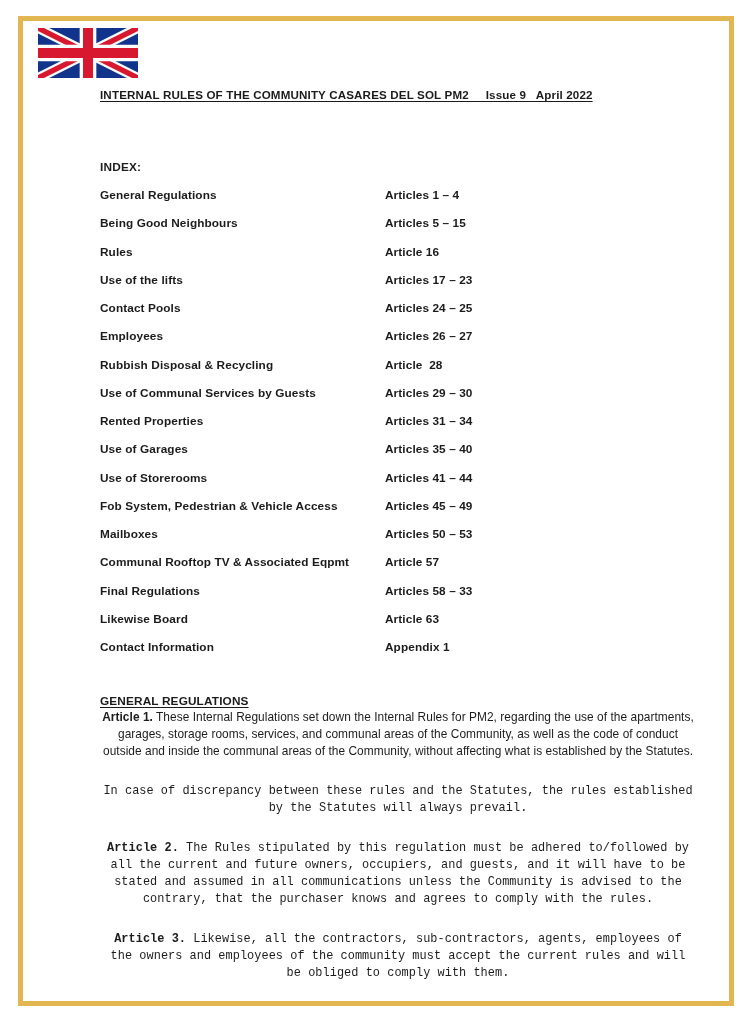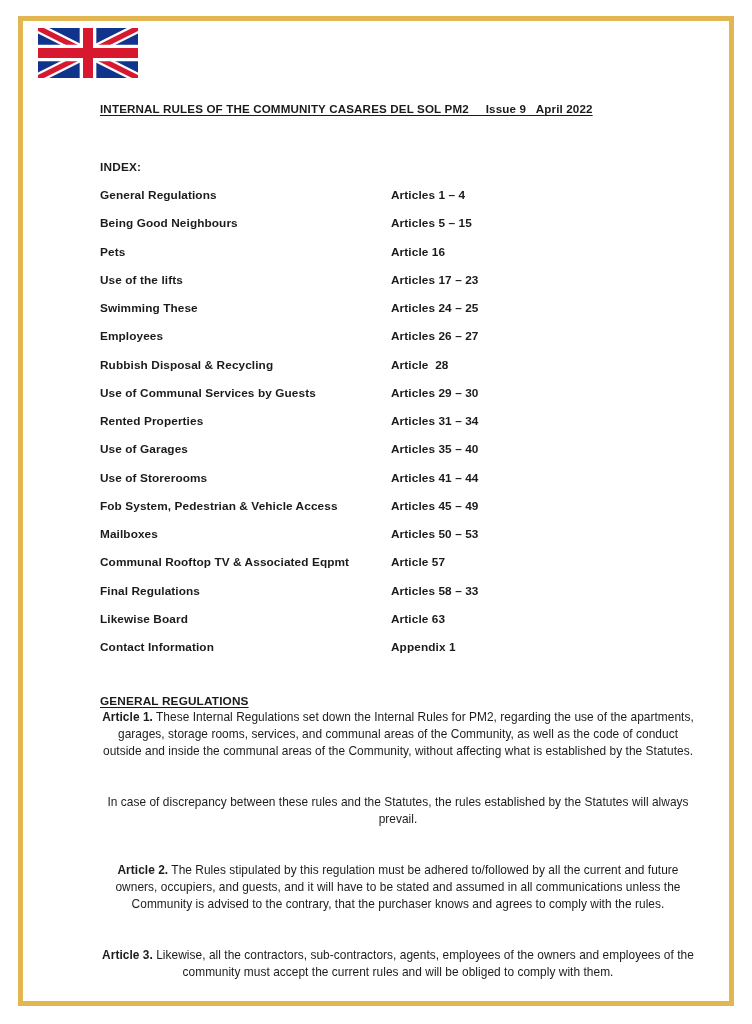--- a/index.html
+++ b/index.html
@@ -45,21 +45,21 @@
     top: 7px;
     width: 100px;
     height: 50px;
     display: block;
   }
 
   
   #doc-title {
     position: absolute;
     left: 77px;
-    top: 81px;
+    top: 67px;
     font-size: 11.6px;
     font-weight: bold;
     color: #1b1b1b;
     letter-spacing: 0.15px;
     text-decoration: underline;
     text-underline-offset: 2px;
     white-space: pre;
   }
 
   
@@ -91,21 +91,21 @@
 
   .index-topic {
     position: absolute;
     left: 0;
     top: 0;
     white-space: pre;
   }
 
   .index-ref {
     position: absolute;
-    left: 291px;
+    left: 285px;
     top: 0;
     white-space: pre;
   }
 
   
   #body-section {
     position: absolute;
     left: 77px;
     top: 673px;
     width: 596px;
@@ -122,21 +122,21 @@
   }
 
   .para {
     font-size: 11.9px;
     line-height: 17px;
     color: #1c1c1c;
     text-align: center;
     letter-spacing: 0.05px;
   }
 
-  .para-gap { margin-top: 34px; }
+  .para-gap { margin-top: 23px; font-family: Liberation Mono, monospace; }
 
   .article-label { font-weight: bold; }
 </style>
 </head>
 <body>
 
 <div id="page">
   <div id="page-frame">
     <div id="page-content">
 
@@ -155,29 +155,29 @@
       <div id="index-list">
           <div class="index-row">
             <span class="index-topic">General Regulations</span>
             <span class="index-ref">Articles 1 – 4</span>
           </div>
           <div class="index-row">
             <span class="index-topic">Being Good Neighbours</span>
             <span class="index-ref">Articles 5 – 15</span>
           </div>
           <div class="index-row">
-            <span class="index-topic">Pets</span>
+            <span class="index-topic">Rules</span>
             <span class="index-ref">Article 16</span>
           </div>
           <div class="index-row">
             <span class="index-topic">Use of the lifts</span>
             <span class="index-ref">Articles 17 – 23</span>
           </div>
           <div class="index-row">
-            <span class="index-topic">Swimming These</span>
+            <span class="index-topic">Contact Pools</span>
             <span class="index-ref">Articles 24 – 25</span>
           </div>
           <div class="index-row">
             <span class="index-topic">Employees</span>
             <span class="index-ref">Articles 26 – 27</span>
           </div>
           <div class="index-row">
             <span class="index-topic">Rubbish Disposal &amp; Recycling</span>
             <span class="index-ref">Article  28</span>
           </div>

